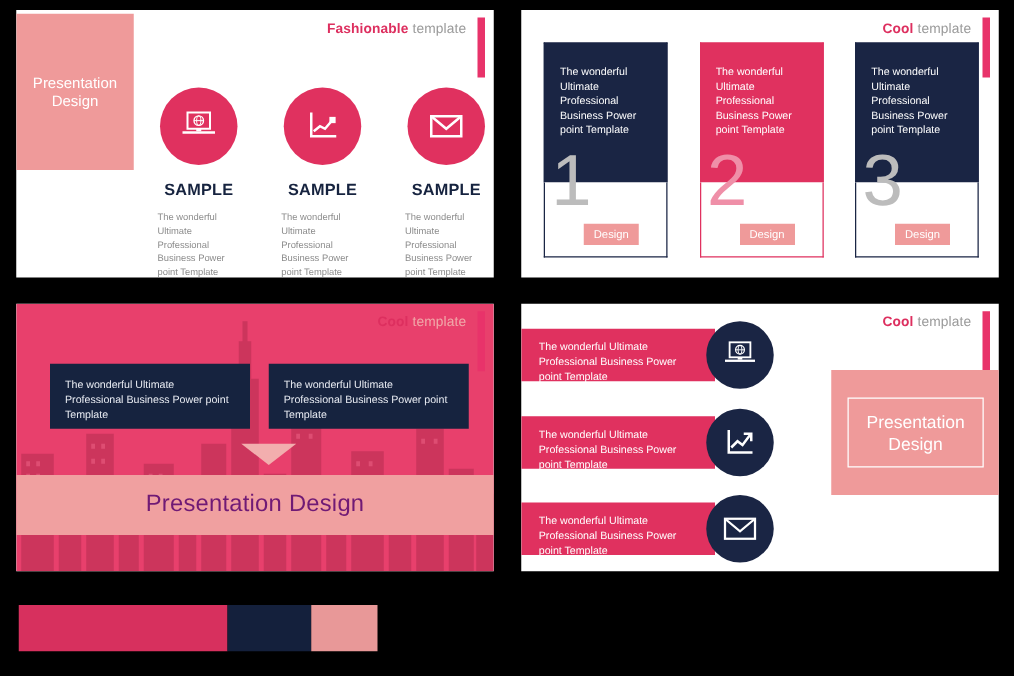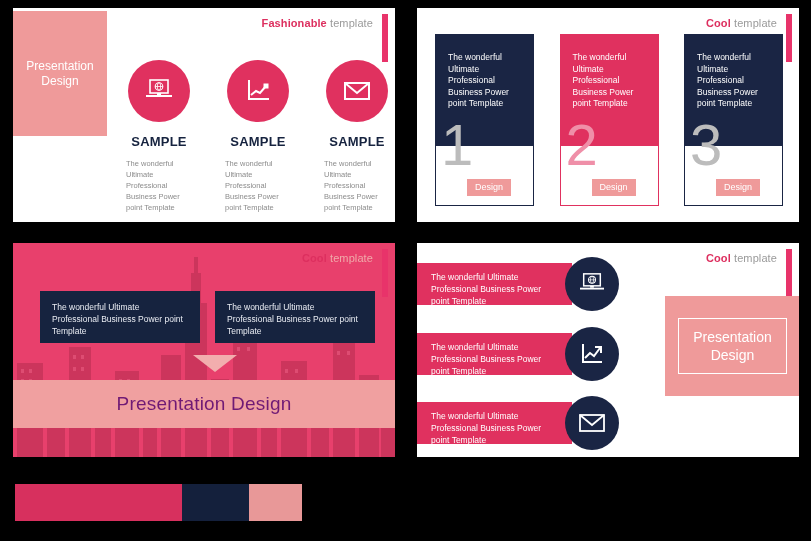--- a/index.html
+++ b/index.html
@@ -48,21 +48,21 @@
     width: 94px; height: 125px;
     background: #ef9a9a;
     display: flex; align-items: center; justify-content: center;
     text-align: center;
     color: #ffffff;
     font-size: 12px;
     line-height: 15px;
   }
   .s1-cols {
     position: absolute;
-    left: 110px; top: 52px;
+    left: 110px; top: 62px;
     width: 270px;
     display: flex;
     justify-content: space-between;
   }
   .s1-col { width: 72px; text-align: center; }
   .circle {
     width: 62px; height: 62px; border-radius: 50%;
     background: #e0315f;
     margin: 0 auto 12px auto;
     display: flex; align-items: center; justify-content: center;

